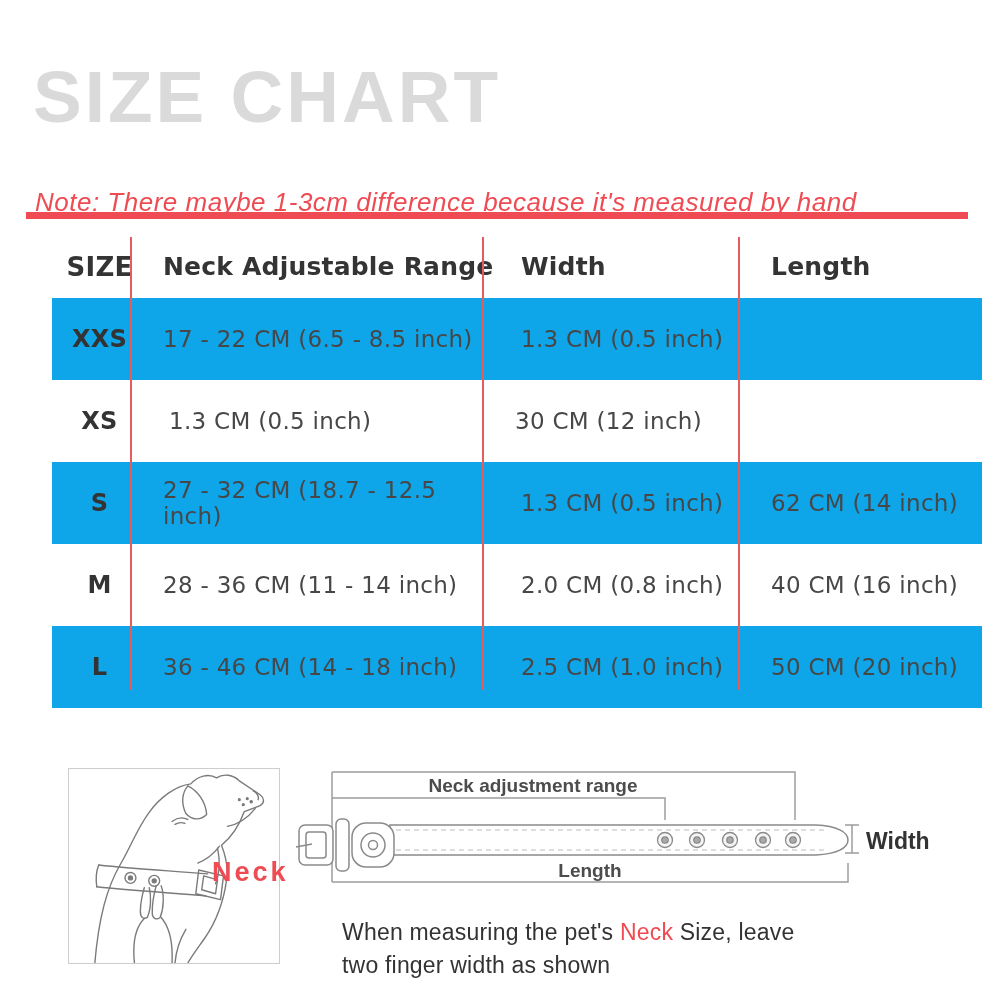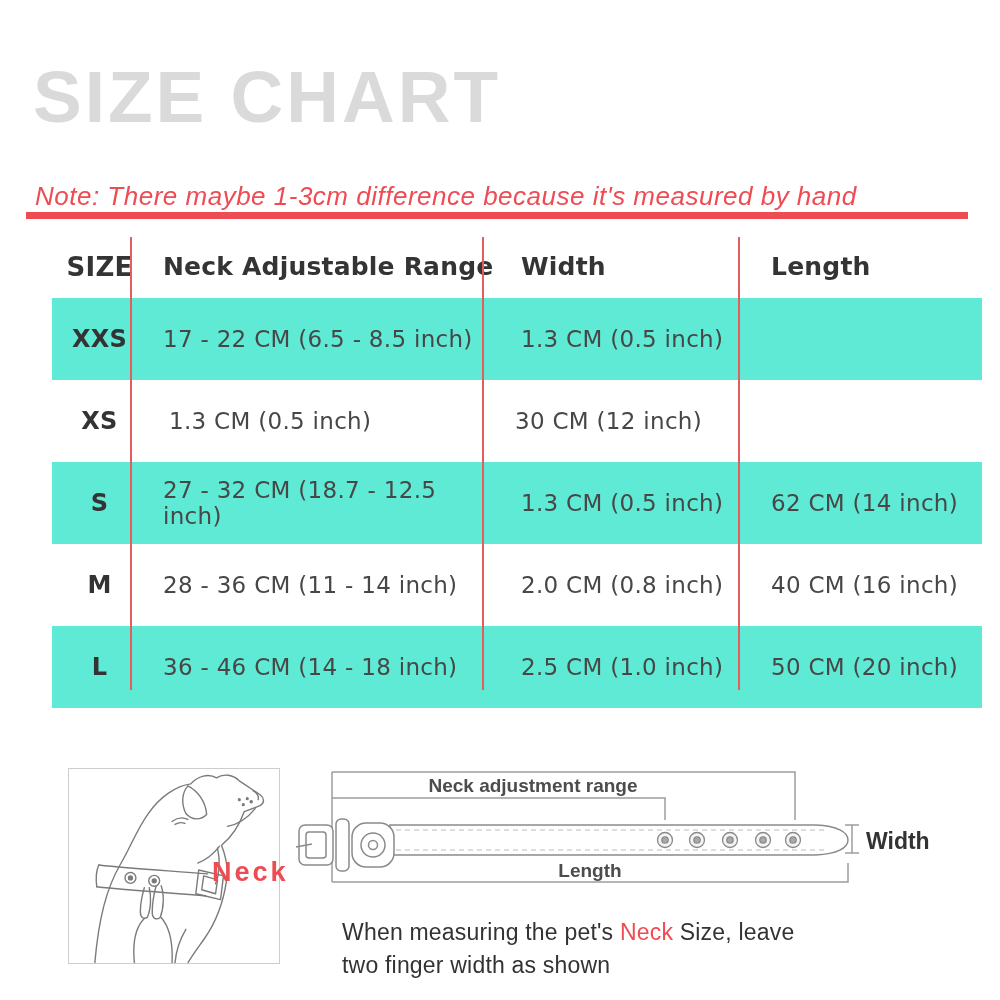--- a/index.html
+++ b/index.html
@@ -2,28 +2,28 @@
 <html><head>
 <meta charset="utf-8">
 <style>
   html,body{margin:0;padding:0;background:#fff;}
   #canvas{position:relative;width:996px;height:1000px;background:#fff;overflow:hidden;
           font-family:"Liberation Sans",sans-serif;margin-top:20px;}
 
   .page-title{position:absolute;left:33px;top:40px;font-size:73px;font-weight:bold;
               color:#dadada;letter-spacing:3px;line-height:1;white-space:nowrap;}
 
-  .note{position:absolute;left:35px;top:161px;font-size:26px;font-style:italic;
+  .note{position:absolute;left:35px;top:167px;font-size:26px;font-style:italic;
         color:#ee4b53;letter-spacing:.5px;white-space:nowrap;}
   .red-rule{position:absolute;left:26px;top:192px;width:942px;height:7px;background:#ee4b53;}
 
   .size-table{position:absolute;left:52px;top:215px;width:930px;}
   .trow{display:grid;grid-template-columns:95px 352px 256px 227px;height:82px;}
   .trow.head{height:63px;}
-  .trow.alt{background:#5eead4;}
+  .trow.alt{background:#0ea5e9;}
   .cell{display:flex;align-items:center;color:#474747;font-size:23px;letter-spacing:.3px;
         font-family:"DejaVu Sans","Liberation Sans",sans-serif;}
   .cell.c0{justify-content:center;font-weight:bold;font-size:24px;color:#333;}
   .cell.c1{padding-left:16px;}
   .cell.c2{padding-left:22px;}
   .cell.c3{padding-left:16px;}
   .head .cell{font-weight:bold;font-size:25px;color:#343434;letter-spacing:.2px;}
   .head .cell.c0{font-size:26px;}
 
   .vline{position:absolute;top:217px;height:453px;width:2px;background:#e25e5e;}

